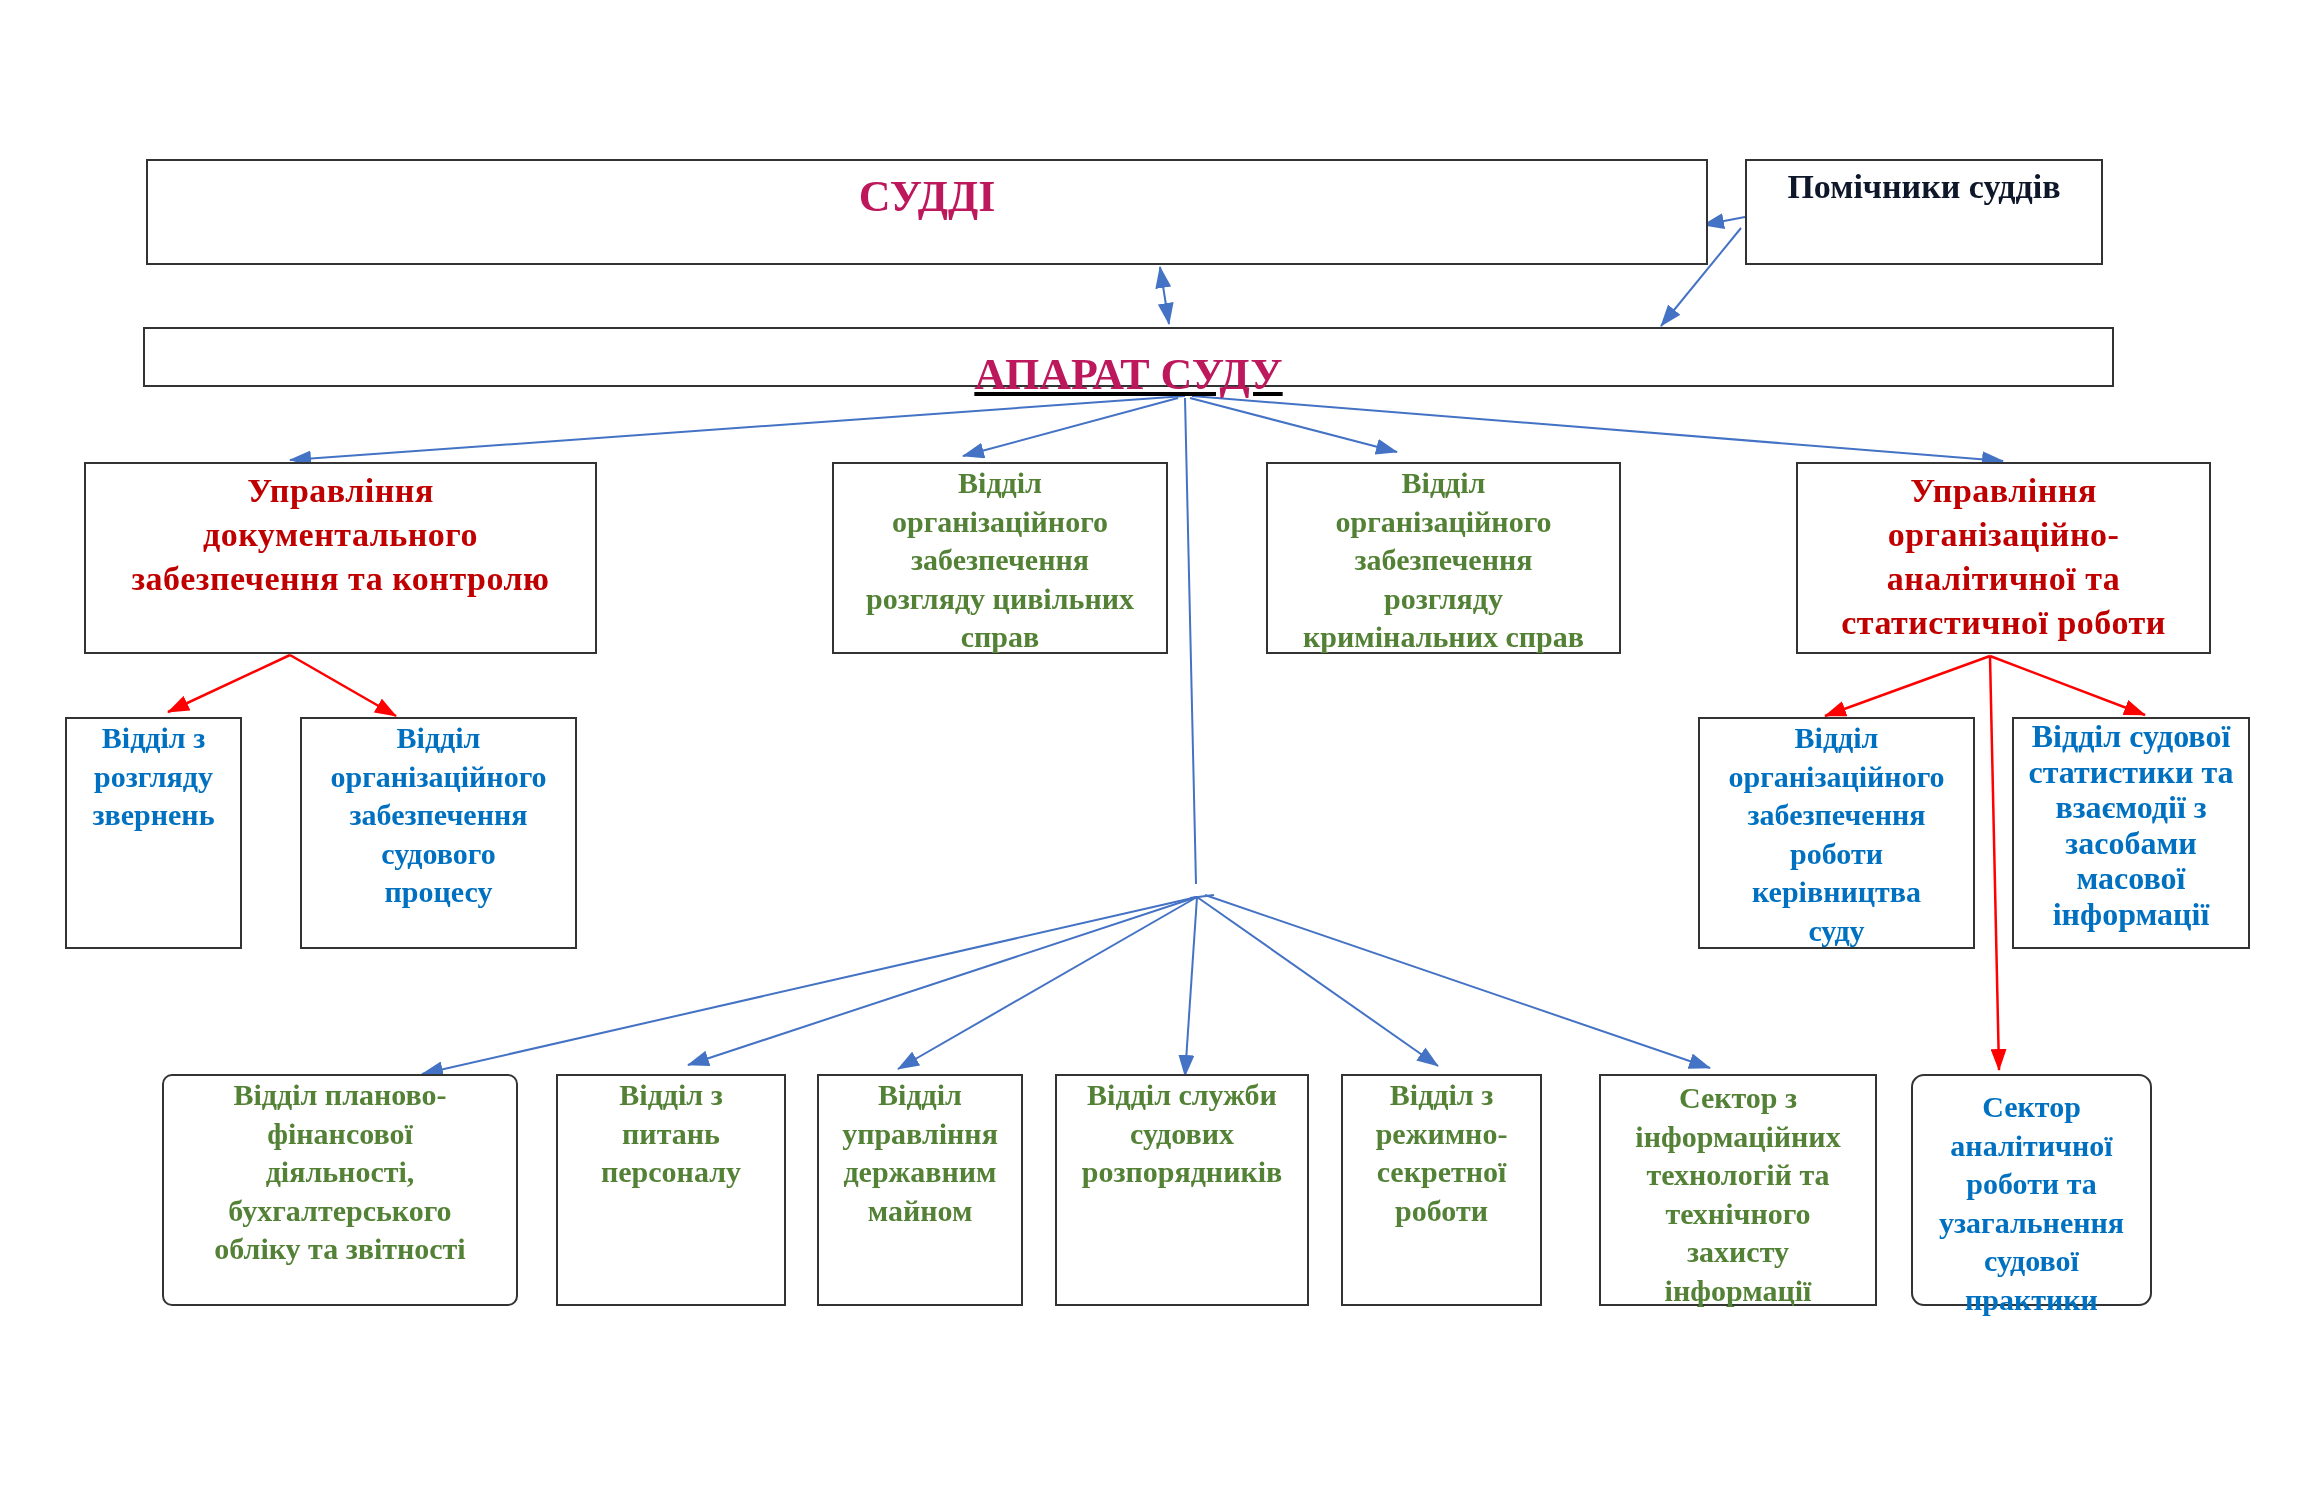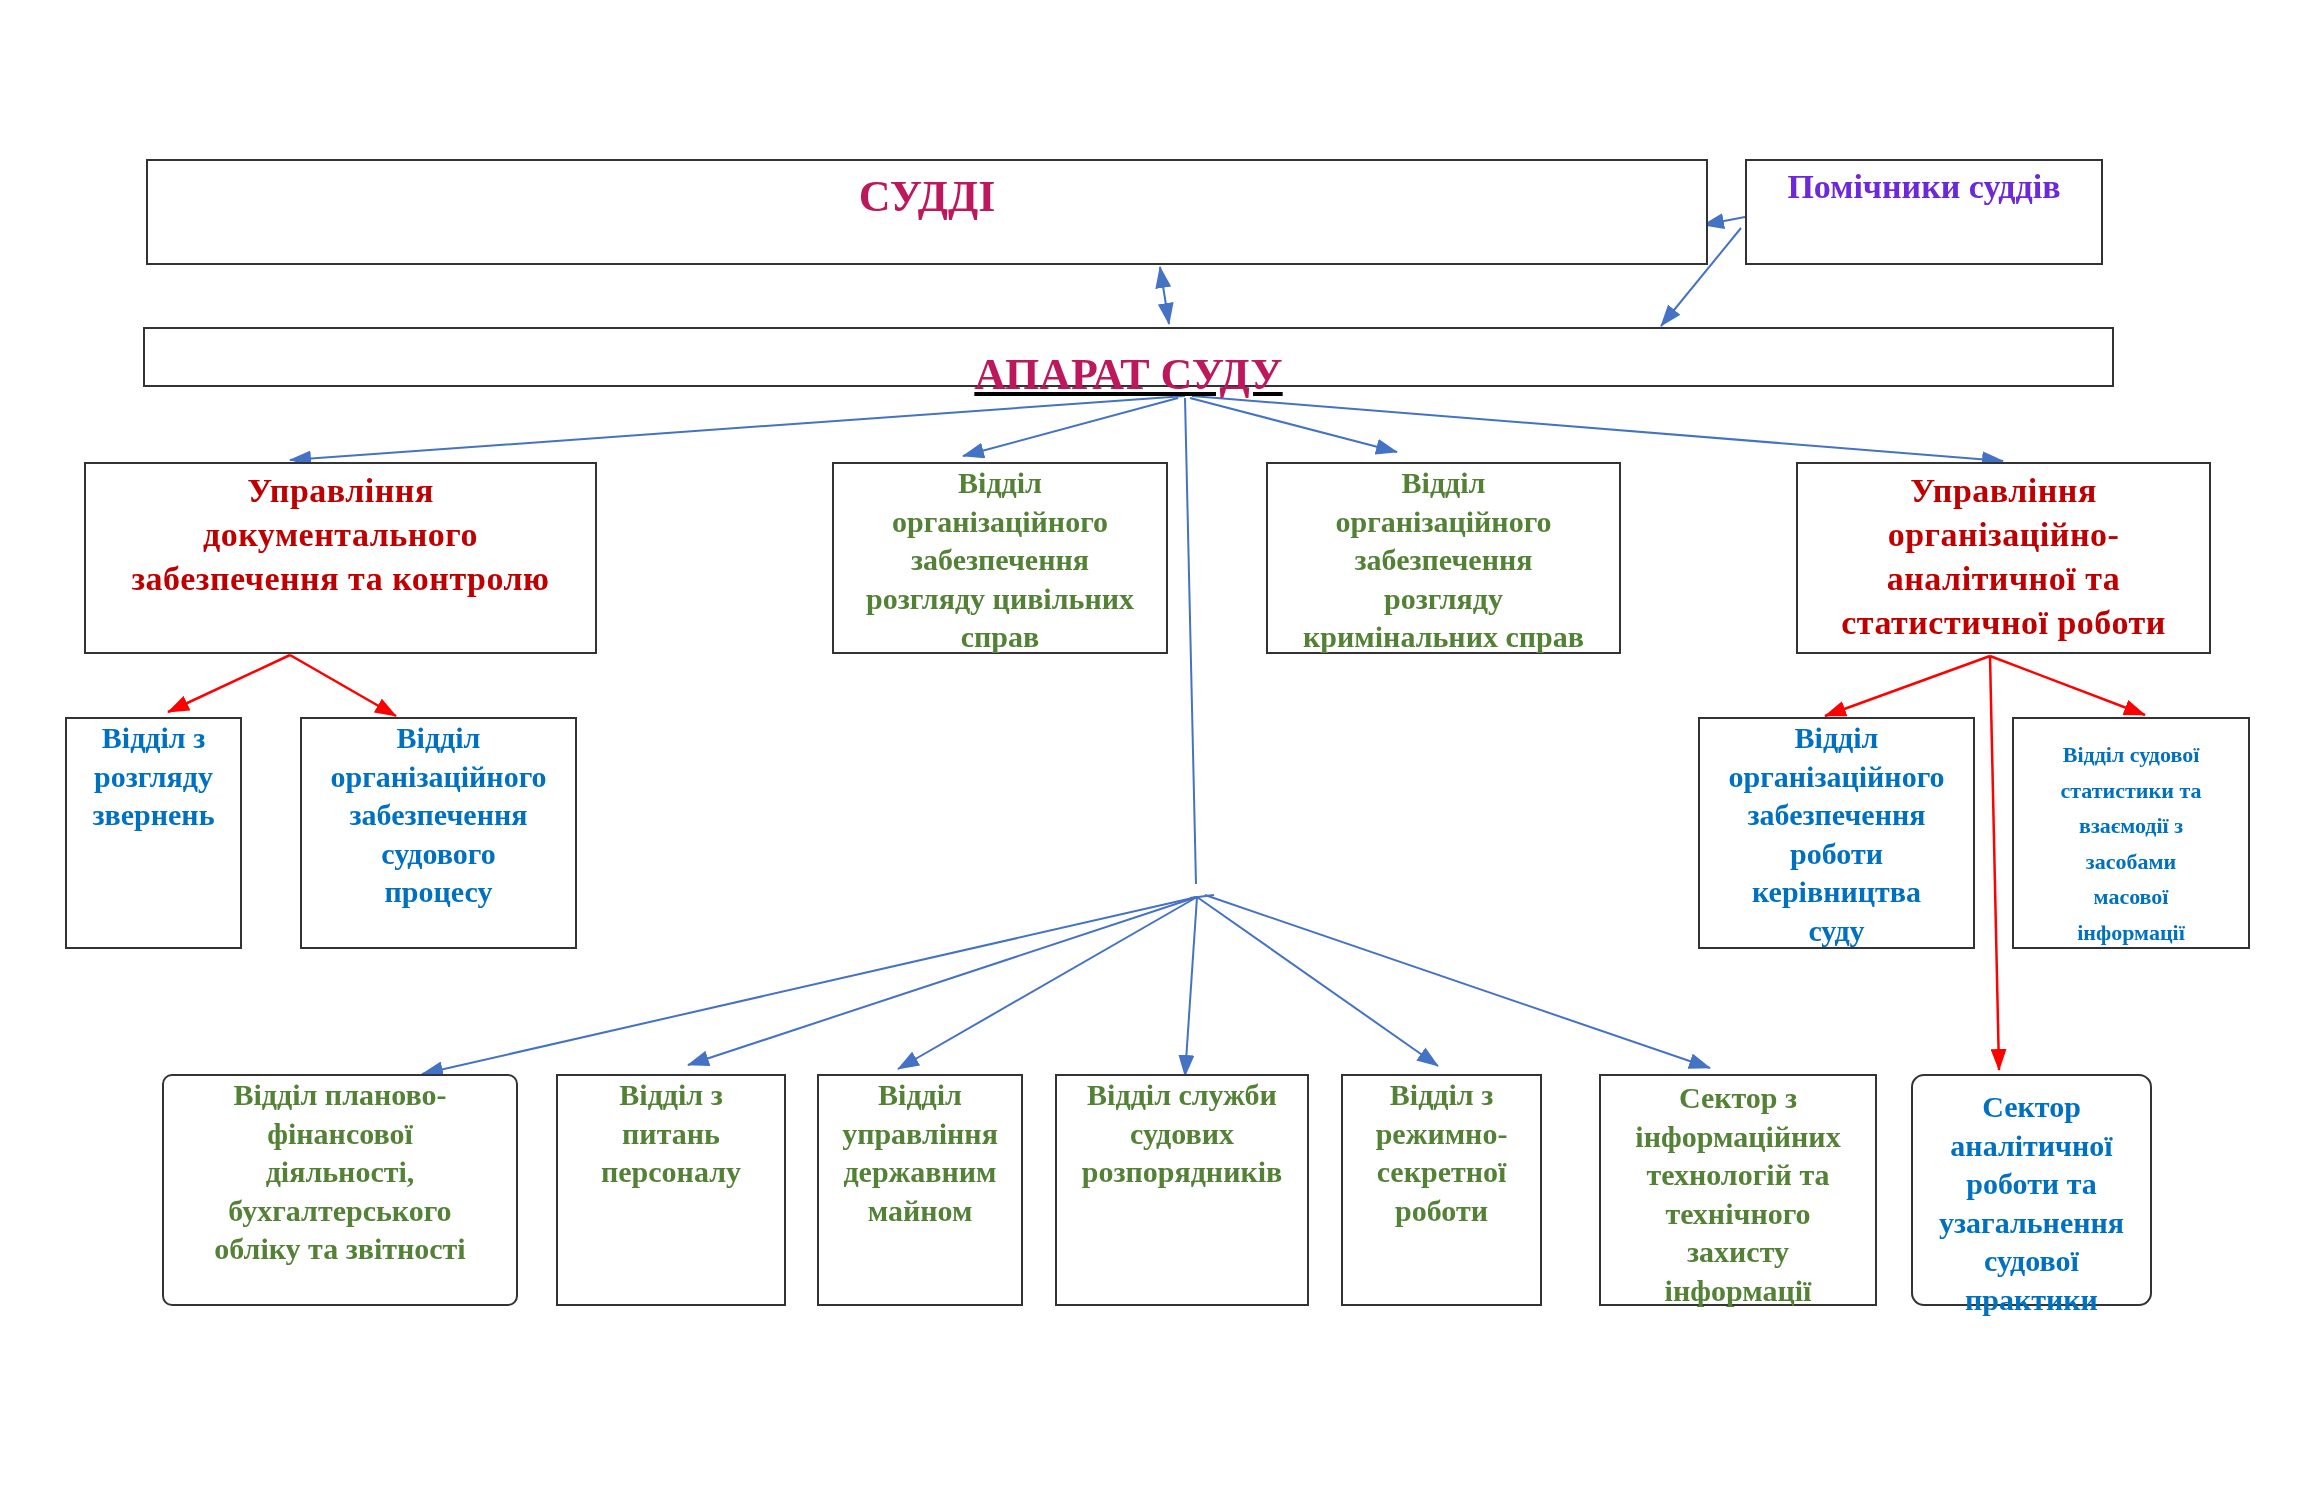--- a/index.html
+++ b/index.html
@@ -3,25 +3,25 @@
 <meta charset="utf-8">
 <style>
   html, body { margin: 0; padding: 0; background: #ffffff; }
   body { width: 2305px; height: 1509px; position: relative; overflow: hidden;
          font-family: "Liberation Serif", "DejaVu Serif", serif; }
   #arrows { position: absolute; left: 0; top: 0; width: 2305px; height: 1509px; pointer-events: none; }
   .box { position: absolute; box-sizing: border-box; border: 2px solid #333333; background: #ffffff;
          text-align: center; font-weight: bold; }
   .box .label { display: block; white-space: pre-line; }
   .title { color: #be185d; font-size: 44px; line-height: 52px; }
-  .purple { color: #6d28d9; font-size: 34px; line-height: 40px; }
+  .purple { color: #0f172a; font-size: 34px; line-height: 40px; }
   .red { color: #c00000; font-size: 34px; line-height: 44px; letter-spacing: 0.5px; }
   .green { color: #538135; font-size: 30px; line-height: 38.5px; }
   .blue { color: #0070c0; font-size: 30px; line-height: 38.5px; }
-  .blue.small { font-size: 22px; line-height: 35.5px; margin-top: 18px; }
+  .blue.small { font-size: 32px; line-height: 35.5px; }
 
   #box-judges { left: 146px; top: 159px; width: 1562px; height: 106px; padding-top: 10px; }
   #box-assistants { left: 1745px; top: 159px; width: 358px; height: 106px; padding-top: 6px; }
   #box-apparatus { left: 143px; top: 327px; width: 1971px; height: 60px; padding-top: 20px; text-decoration: underline; }
 
   #box-doc-control { left: 84px; top: 462px; width: 513px; height: 192px; padding-top: 5px; }
   #box-civil { left: 832px; top: 462px; width: 336px; height: 192px; padding-top: 0px; }
   #box-criminal { left: 1266px; top: 462px; width: 355px; height: 192px; padding-top: 0px; }
   #box-org-analytic { left: 1796px; top: 462px; width: 415px; height: 192px; padding-top: 5px; }
 

